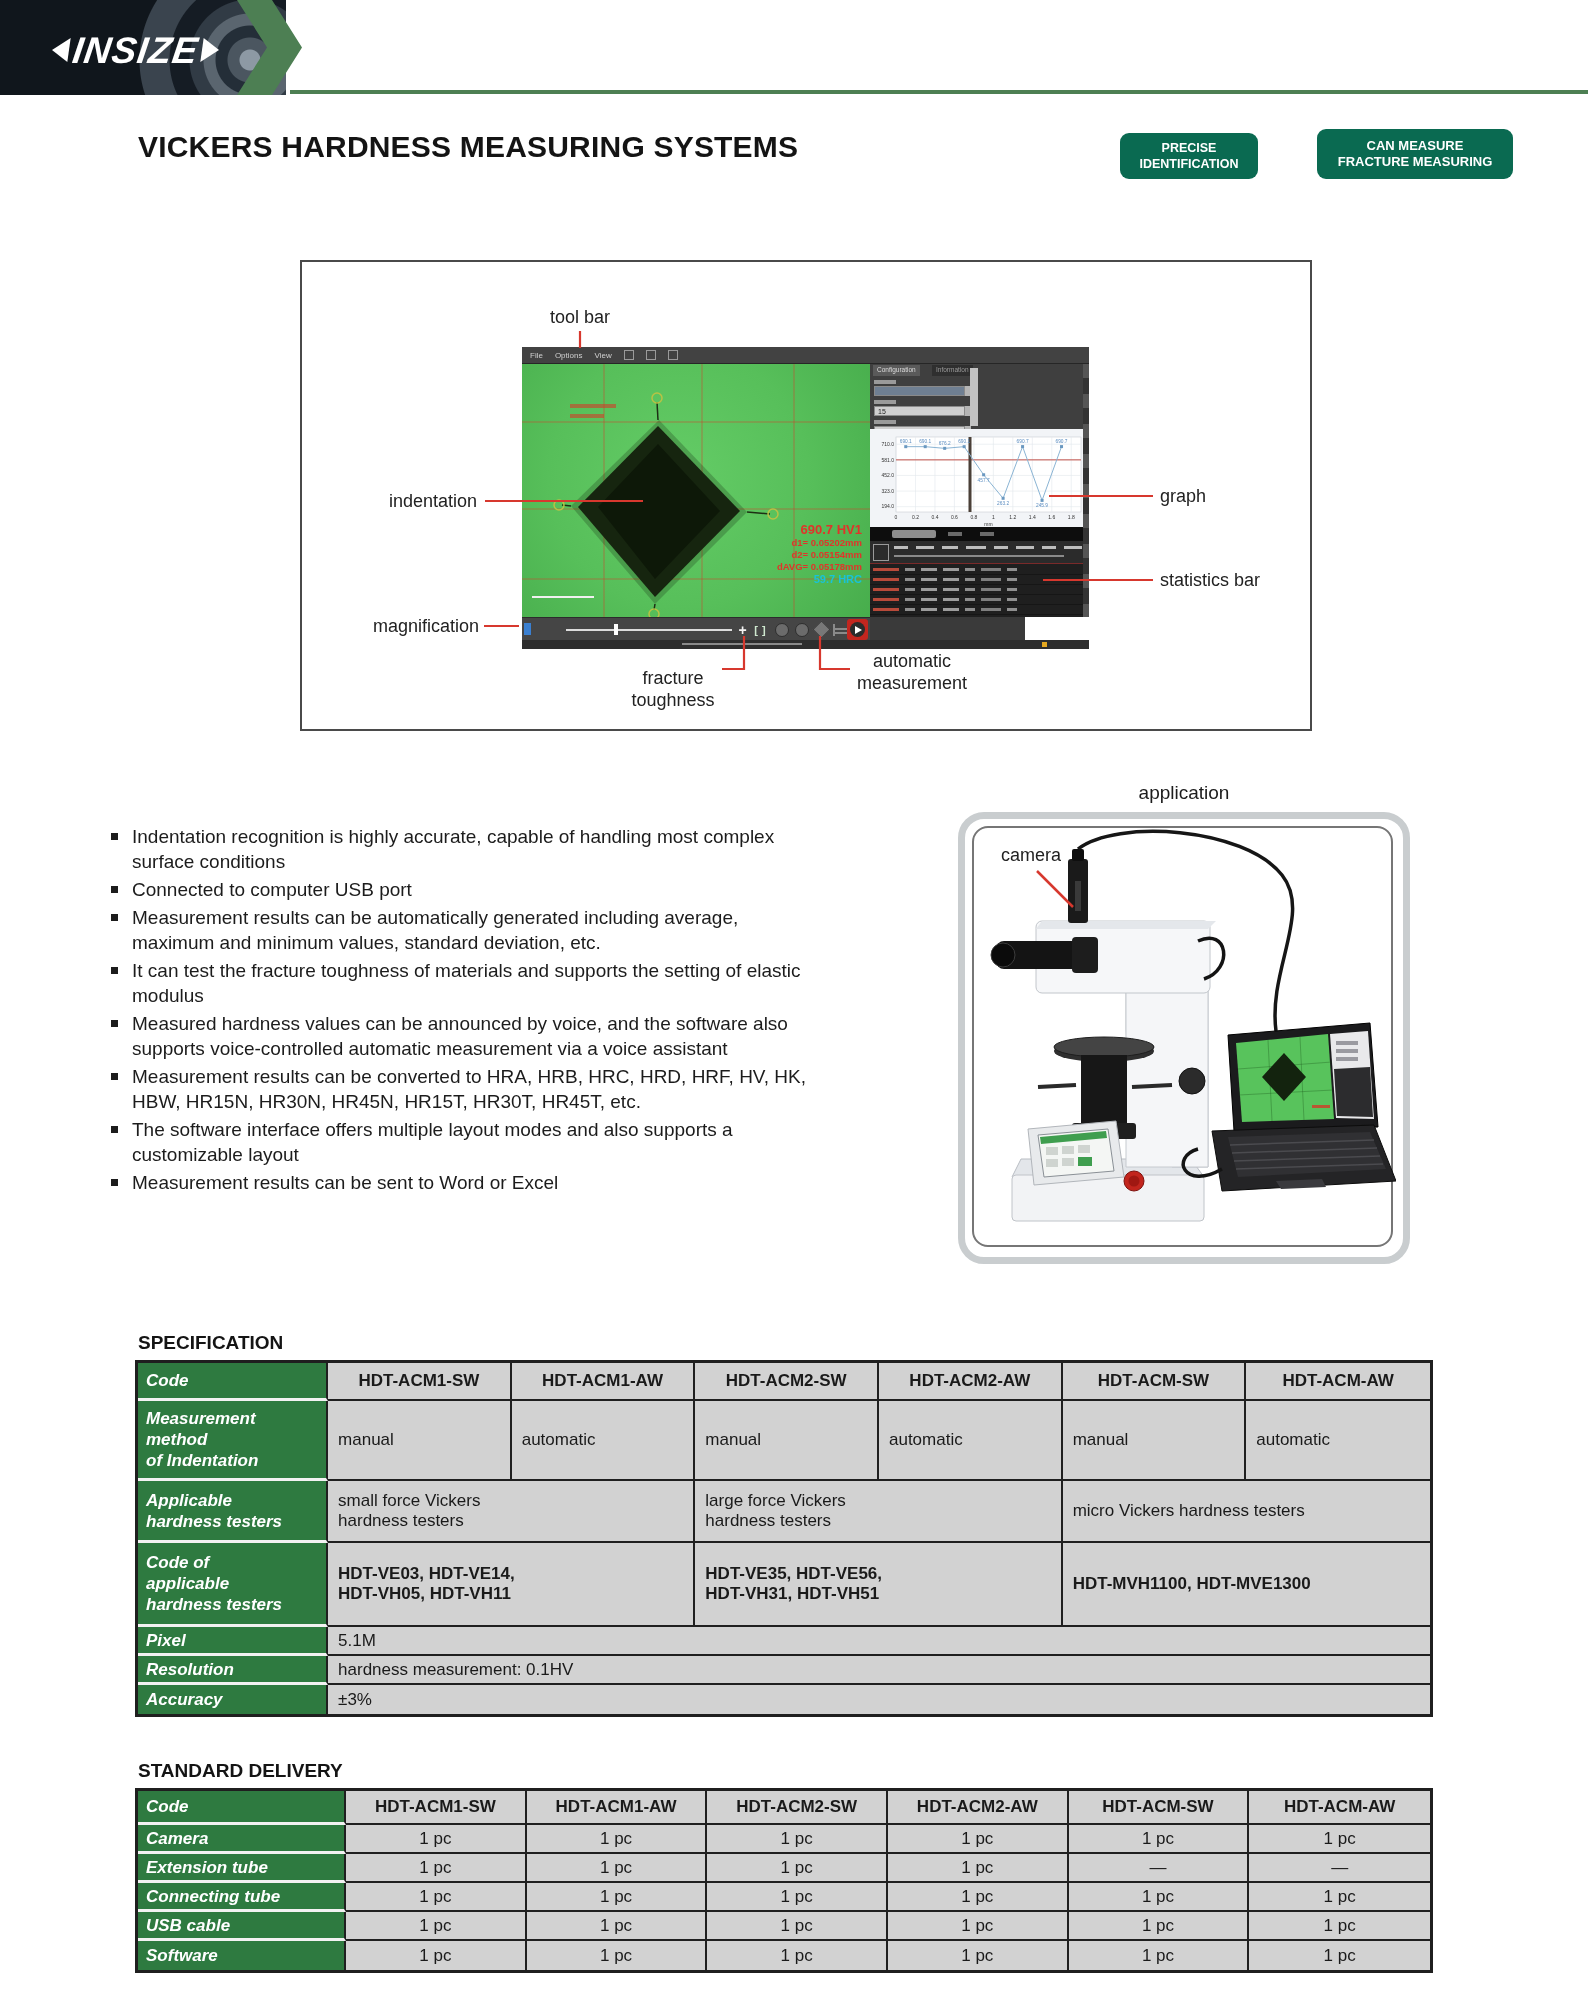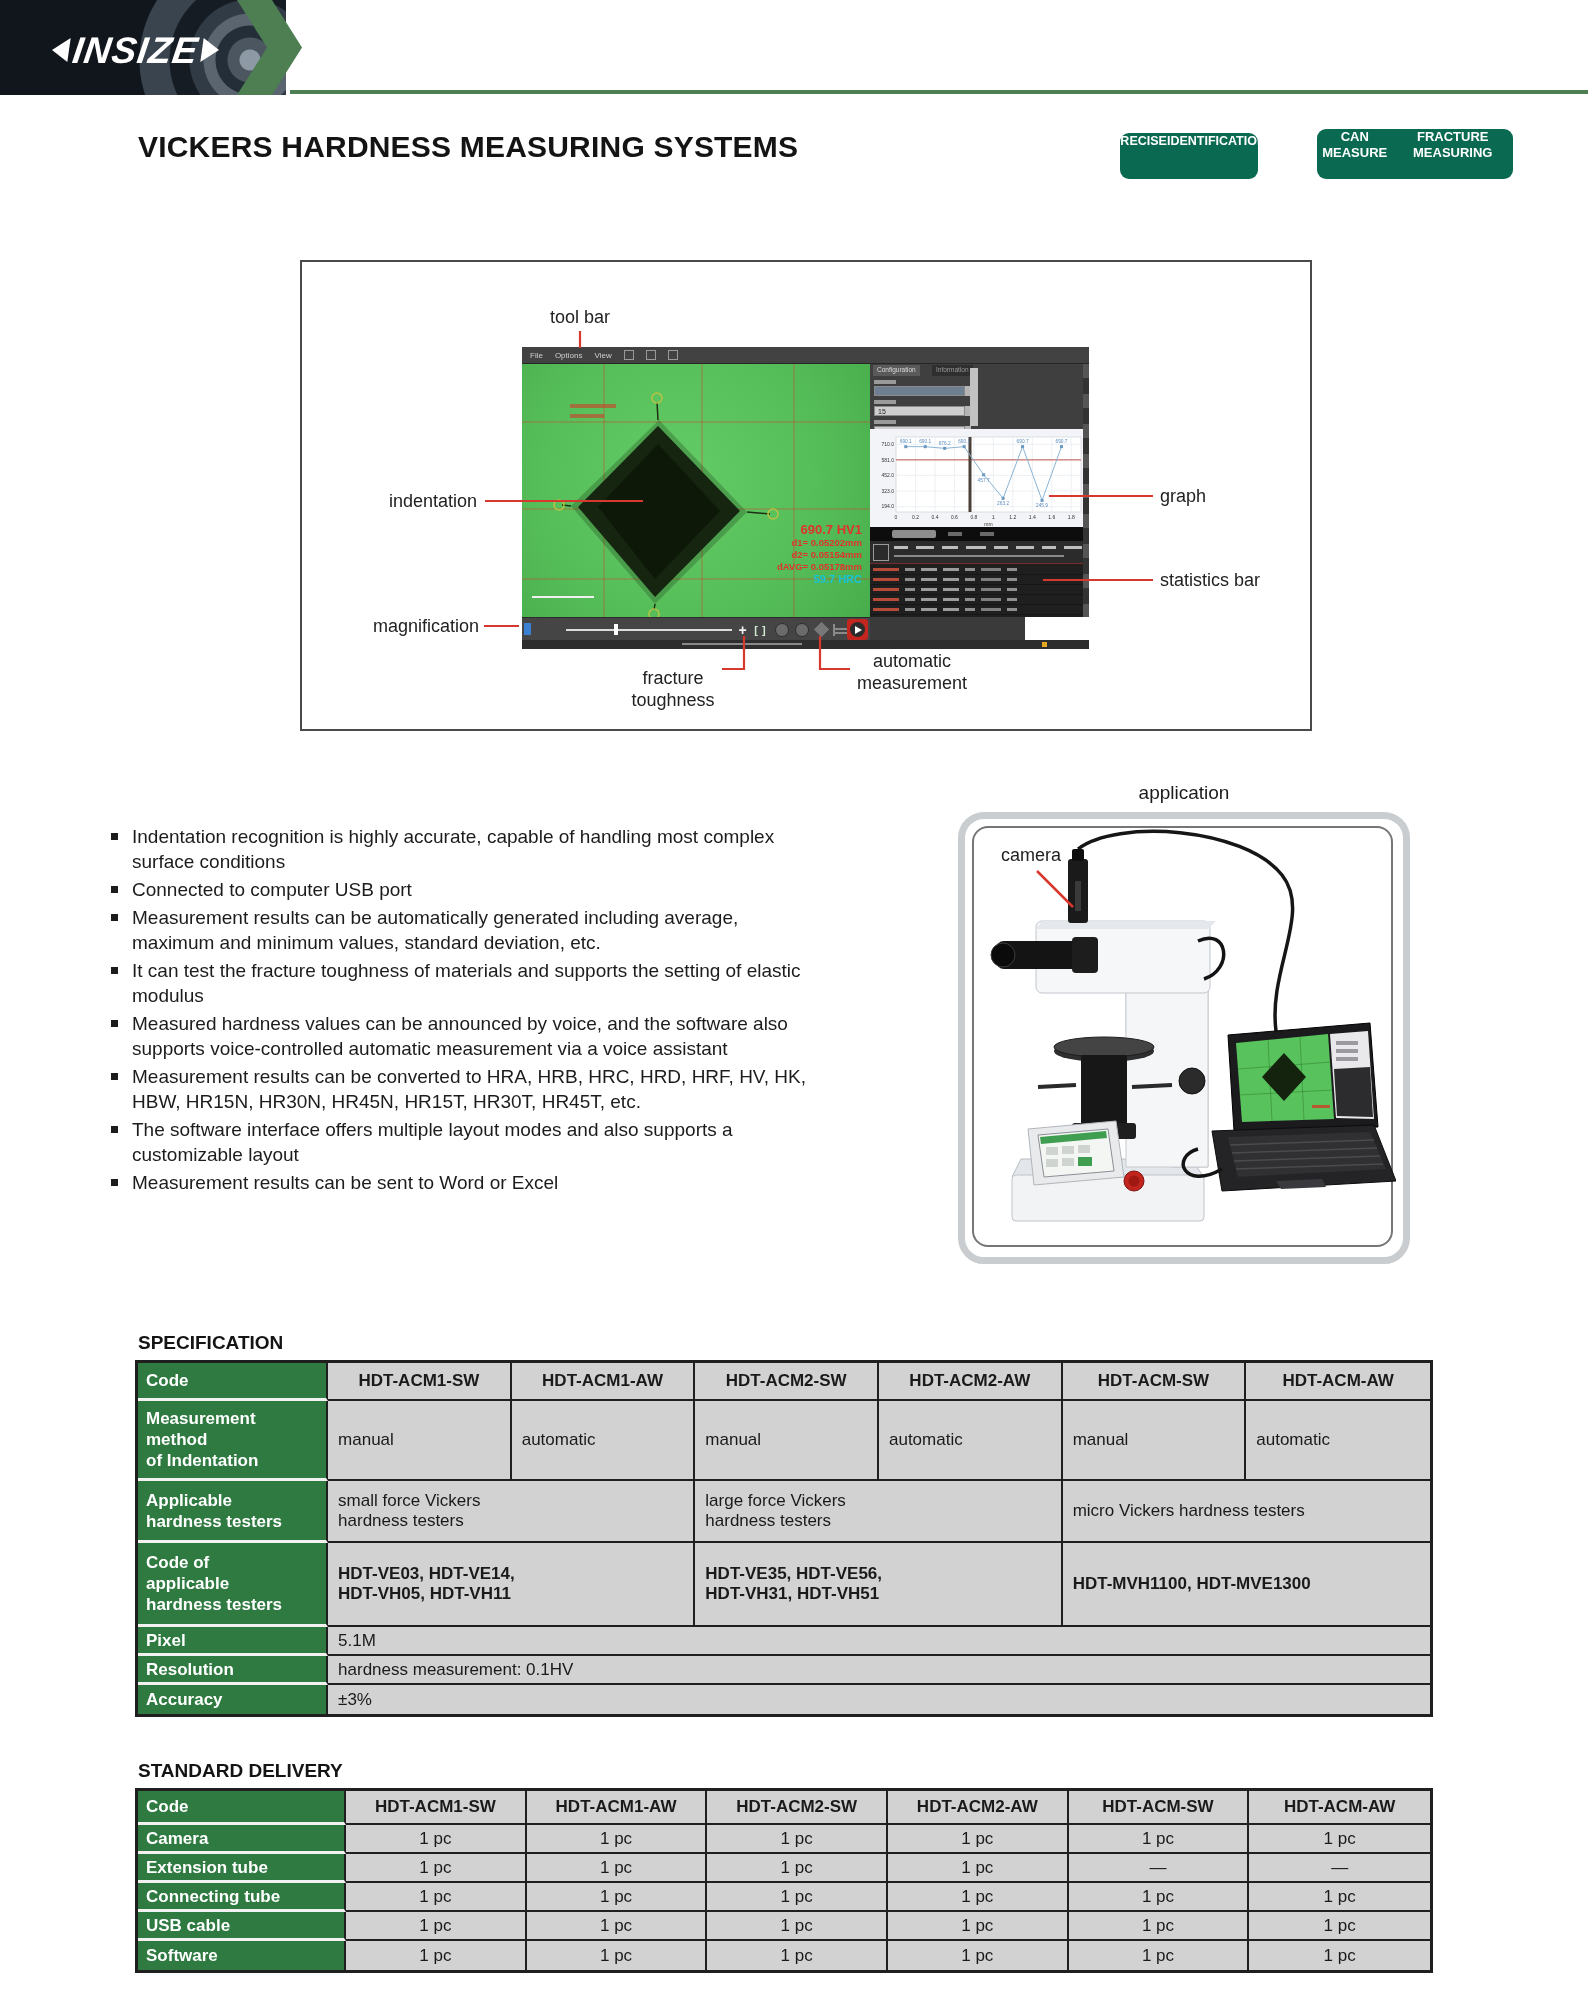--- a/index.html
+++ b/index.html
@@ -16,21 +16,21 @@
   .hdr-chevron{left:222px;top:0;width:86px;height:95px;}
   .hdr-line{left:290px;top:90px;width:1298px;height:4px;background:#4d7f53;}
   .logo{left:52px;top:28px;height:44px;display:flex;align-items:center;transform:skewX(-8deg);}
   .logo .tri-l{width:0;height:0;border-top:12px solid transparent;border-bottom:12px solid transparent;border-right:17px solid #fff;margin-right:4px;}
   .logo .tri-r{width:0;height:0;border-top:12px solid transparent;border-bottom:12px solid transparent;border-left:17px solid #fff;margin-left:4px;}
   .logo .txt{color:#fff;font-weight:bold;font-style:italic;font-size:37px;letter-spacing:1px;line-height:1;}
 
   .title{left:138px;top:130px;font-size:30px;font-weight:bold;letter-spacing:.2px;color:#141414;}
 
   .badge{background:#0a6a51;color:#fff;border-radius:9px;text-align:center;font-weight:bold;
-         display:flex;flex-direction:row;justify-content:center;line-height:16px;}
+         display:flex;flex-direction:column;justify-content:center;line-height:16px;}
   .badge1{left:1120px;top:133px;width:138px;height:46px;font-size:12.5px;}
   .badge2{left:1317px;top:129px;width:196px;height:50px;font-size:13px;}
 
   
   .fig-caption{font-size:19px;color:#1c1c1c;text-align:center;}
   .sw-caption{left:300px;top:227px;width:1008px;}
   .sw-fig{left:300px;top:260px;width:1008px;height:467px;border:2px solid #4a4a4a;background:#fff;}
   .sw-fig .lbl{position:absolute;font-size:18px;color:#222;line-height:22px;}
 
   
@@ -104,21 +104,21 @@
   
   .sec-head{font-size:19px;font-weight:bold;color:#141414;}
   .wrap{position:absolute;border:3px solid #1f1f1f;background:#1f1f1f;}
   table.tbl{border-collapse:separate;border-spacing:0;table-layout:fixed;}
   .tbl td{font-size:17px;color:#1a1a1a;vertical-align:middle;box-sizing:border-box;}
   .tbl td.v{background:#d2d2d2;border-right:2px solid #1f1f1f;border-bottom:2px solid #1f1f1f;padding:2px 10px;}
   .tbl td.v.c{text-align:center;padding:2px 2px;}
   .tbl td.v.b{font-weight:bold;}
   .tbl tr td.v:last-child{border-right:none;}
   .tbl tr.last td{border-bottom:none;}
-  .tbl td.l{background:#2e7a40;color:#fff;font-weight:bold;border-right:2px solid #1f1f1f;border-bottom:3px solid #f2f2f2;padding:2px 8px;line-height:21px;}
+  .tbl td.l{background:#2e7a40;color:#fff;font-weight:bold;border-right:2px solid #1f1f1f;border-bottom:3px solid #f2f2f2;padding:2px 8px;line-height:21px;font-style:italic;}
   .tbl tr.last td.l{border-bottom:none;}
   .ml{white-space:pre-line;}
   .spec-head{left:138px;top:1332px;}
   .spec-wrap{left:135px;top:1360px;}
   .del-head{left:138px;top:1760px;}
   .del-wrap{left:135px;top:1788px;}
 
   svg text{font-family:"Liberation Sans", sans-serif;}
 </style>
 </head>

